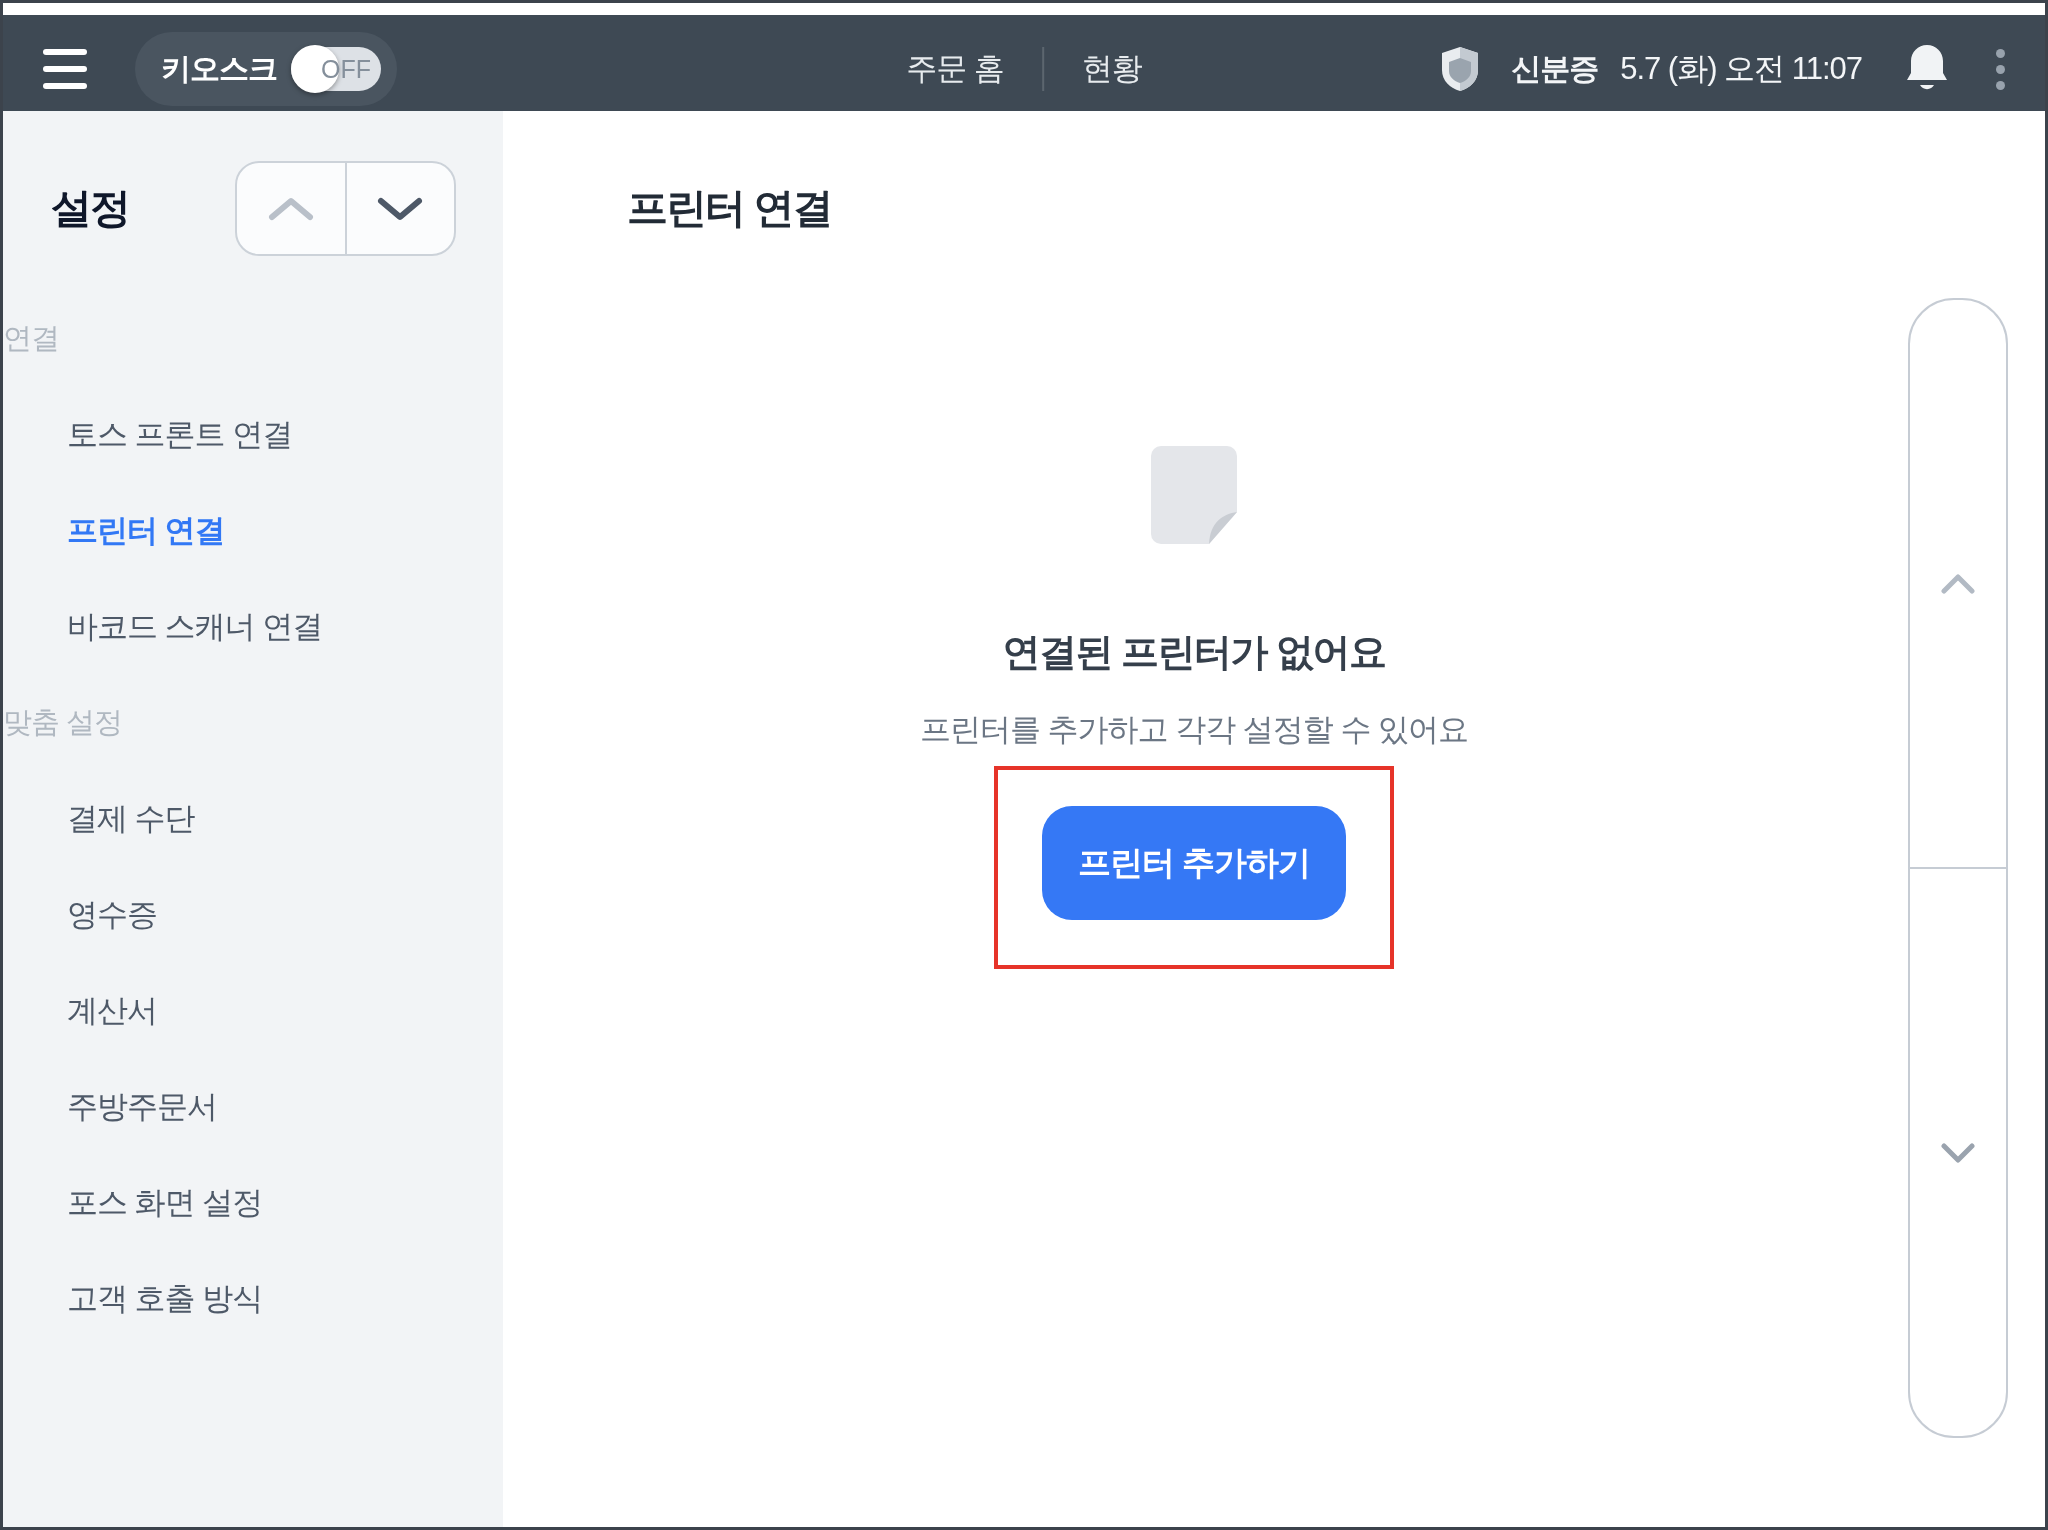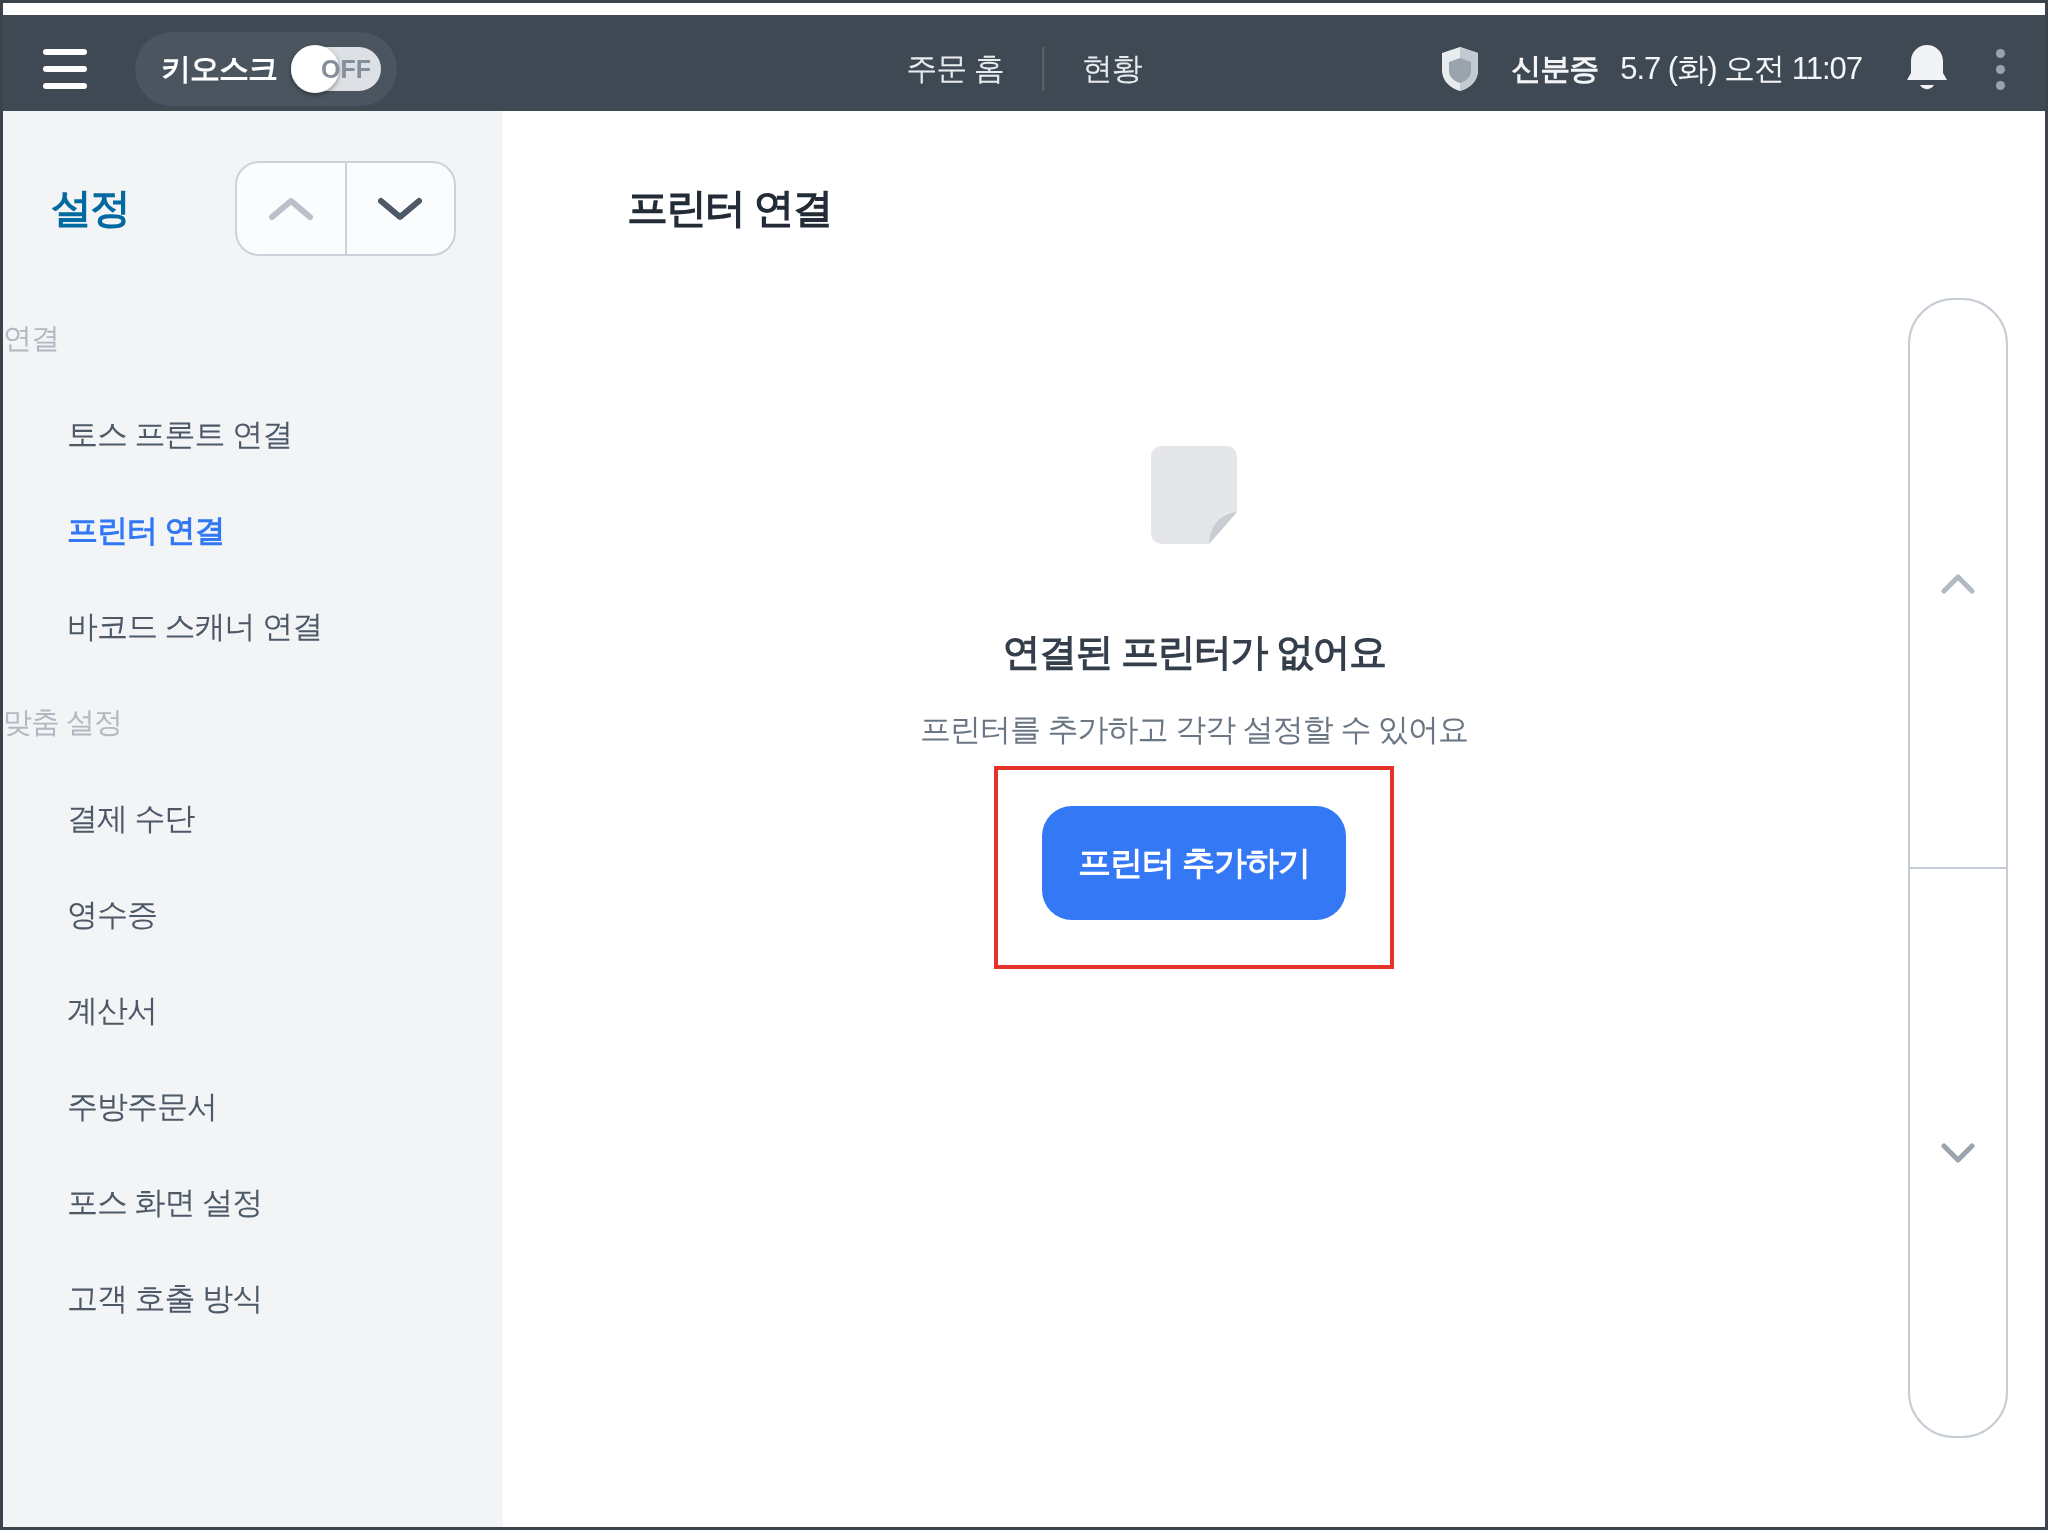--- a/index.html
+++ b/index.html
@@ -26,21 +26,21 @@
   }
   .kiosk-label { font-size:30px; font-weight:bold; color:#ffffff; letter-spacing:-1px; }
   .toggle {
     position:relative; width:90px; height:44px; border-radius:24px; background:#dde1e6;
     display:flex; align-items:center; cursor:pointer;
   }
   .toggle .knob {
     position:absolute; left:0px; top:-2px; width:48px; height:48px; border-radius:50%;
     background:#ffffff; box-shadow:0 2px 5px rgba(0,0,0,.35);
   }
-  .toggle .state { position:absolute; right:10px; font-size:25px; font-weight:bold; color:#848f9b; }
+  .toggle .state { position:absolute; right:10px; font-size:25px; font-weight:normal; color:#848f9b; }
 
   .topnav {
     position:absolute; left:50%; top:0; height:108px; transform:translateX(-50%);
     display:flex; align-items:center; gap:38px;
   }
   .topnav .navitem { font-size:31px; font-weight:500; color:#e7ebee; letter-spacing:-1px; cursor:pointer; }
   .topnav .vdiv { width:2px; height:44px; background:#5c666f; }
 
   .topright { position:absolute; right:28px; top:0; height:108px; display:flex; align-items:center; }
   .idchip { display:flex; align-items:center; gap:12px; cursor:pointer; }
@@ -52,21 +52,21 @@
 
   
   .sidebar {
     position:absolute; top:108px; left:0; bottom:0; width:500px;
     background:#f2f4f6;
   }
   .sidebar-head {
     position:absolute; top:50px; left:48px; right:47px;
     display:flex; justify-content:space-between; align-items:center;
   }
-  .sidebar-title { font-size:41px; font-weight:bold; color:#0369a1; letter-spacing:-2px; }
+  .sidebar-title { font-size:41px; font-weight:bold; color:#0f172a; letter-spacing:-2px; }
   .pager {
     width:221px; height:95px; background:#fbfcfd; border:2px solid #ccd2d9;
     border-radius:24px; display:flex; overflow:hidden;
   }
   .pager .pbtn { flex:1; display:flex; align-items:center; justify-content:center; cursor:pointer; background:transparent; border:none; }
   .pager .pbtn:first-child { border-right:2px solid #ccd2d9; }
 
   .side-list { position:absolute; top:180px; left:0; right:0; }
   .side-row { height:96px; display:flex; align-items:center; }
   .side-row.header { font-size:29px; color:#b0b8c1; letter-spacing:-1px; }

